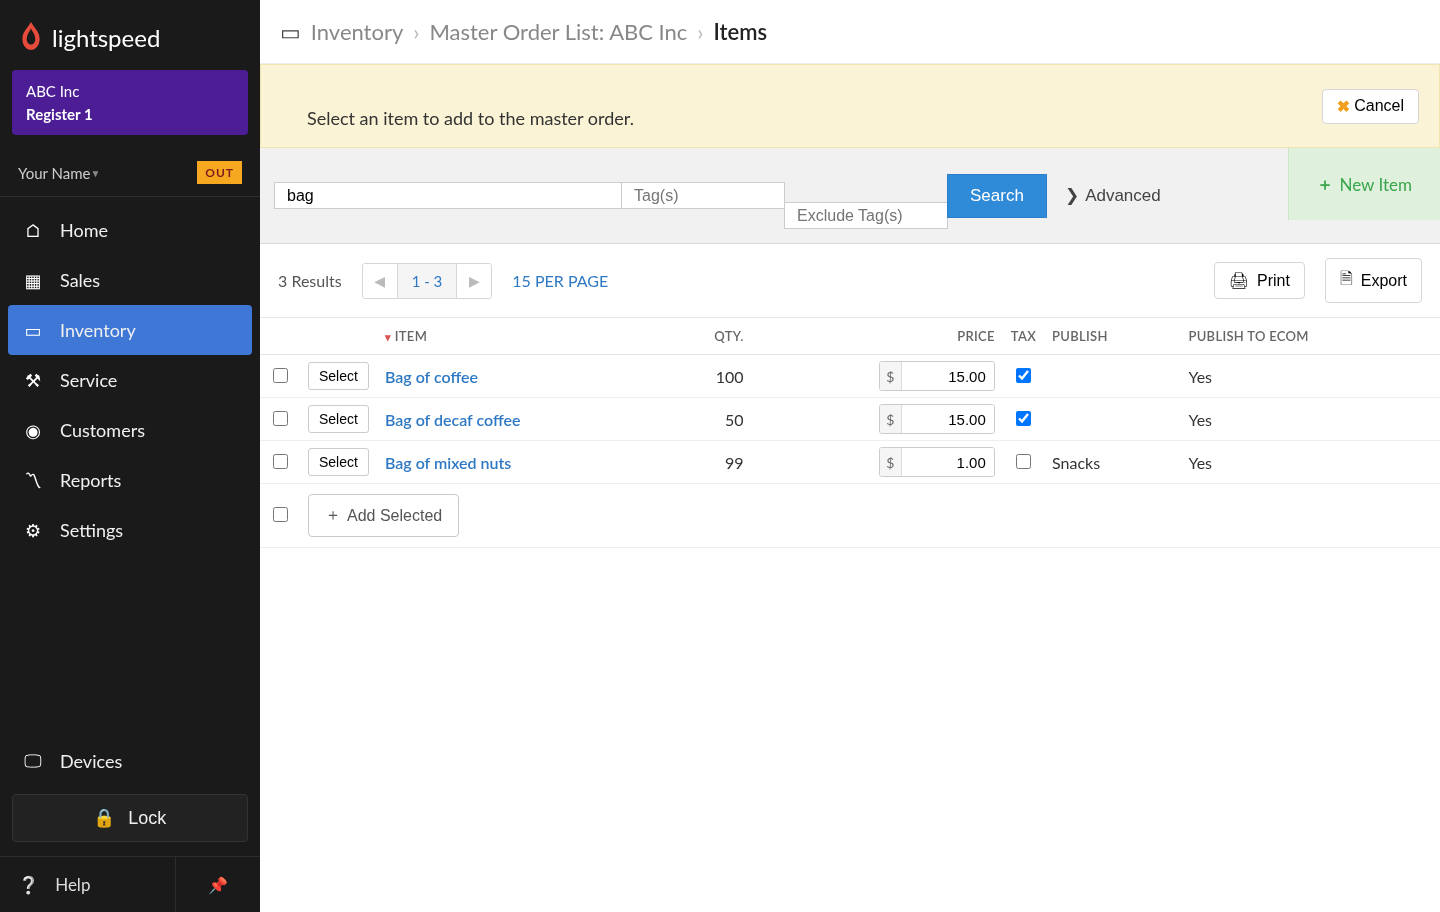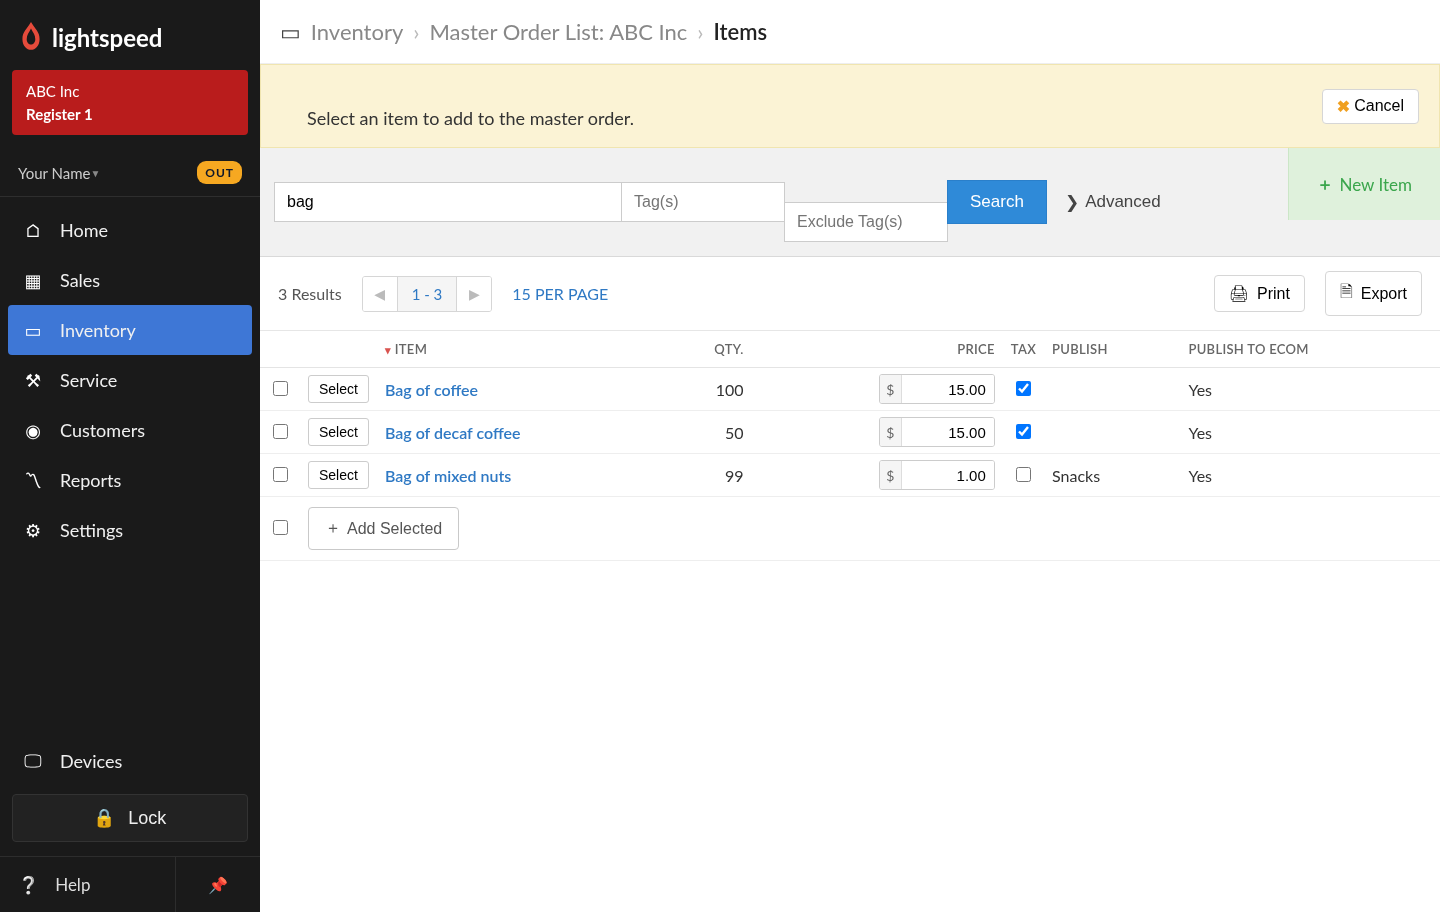--- a/index.html
+++ b/index.html
@@ -1,28 +1,28 @@
 <!DOCTYPE html>
 <html><head>
 <meta charset="utf-8">
 <style>
 * { margin:0; padding:0; box-sizing:border-box; }
 body { font-family:"Lato","Helvetica Neue",Arial,sans-serif; font-size:15px; color:#333; background:#fff; width:1440px; height:912px; overflow:hidden; }
 a { text-decoration:none; }
 
 
 .sidebar { position:fixed; left:0; top:0; width:260px; height:912px; background:#1a1a1a; color:#fff; display:flex; flex-direction:column; }
-.logo-row { display:flex; align-items:center; gap:8px; padding:22px 18px 18px 18px; font-size:24px; font-weight:700; }
+.logo-row { display:flex; align-items:center; gap:8px; padding:22px 18px 18px 18px; font-size:24px; font-weight:400; }
 .logo-flame svg { display:block; }
 .selectors { padding:0 12px; }
 .series-sel { background:#2b2b2b; border-radius:4px; padding:12px 14px; font-size:17px; display:flex; justify-content:space-between; align-items:center; cursor:pointer; margin-bottom:8px; }
-.acct-box { background:#b91c1c; border-radius:4px; padding:10px 14px; font-size:15px; line-height:1.5; margin-bottom:8px; }
+.acct-box { background:#4c1d95; border-radius:4px; padding:10px 14px; font-size:15px; line-height:1.5; margin-bottom:8px; }
 .user-row { display:flex; justify-content:space-between; align-items:center; padding:12px 18px; font-size:15px; border-bottom:1px solid #2e2e2e; margin-top:6px;}
 .user-row .name { display:flex; align-items:center; color:#ccc; }
-.out-badge { background:#f6a821; color:#0f172a; font-weight:700; font-size:12px; padding:4px 8px; border-radius:9px; letter-spacing:1px; }
+.out-badge { background:#f6a821; color:#7f1d1d; font-weight:700; font-size:12px; padding:4px 8px; border-radius:0; letter-spacing:1px; }
 
 .nav { list-style:none; padding:8px; display:flex; flex-direction:column; gap:0; }
 .nav li { display:flex; align-items:center; gap:16px; padding:14px 14px; font-size:18px; color:#f0f0f0; border-radius:4px; cursor:pointer; }
 .nav li.active { background:#3e77d6; }
 .nav li .icon { width:22px; text-align:center; font-size:18px; color:#fff; }
 .nav-spacer { flex:1; }
 
 .lock-row { padding:0 12px 14px 12px; }
 .lock-btn { width:100%; background:#222; border:1px solid #333; color:#eee; font-size:18px; padding:12px; border-radius:4px; display:flex; align-items:center; justify-content:center; gap:12px; cursor:pointer; }
 
@@ -36,21 +36,21 @@
 .breadcrumb-bar .sep { color:#bbb; }
 .breadcrumb-bar .current { color:#222; font-weight:600; }
 .bc-icon { color:#444; }
 
 .notice { background:#fbf3d5; border:1px solid #f0e5b0; display:flex; align-items:center; padding:18px 20px; font-size:18px; color:#333; position:relative; }
 .notice .msg { flex:1; padding-left:26px;margin-top:24px; }
 .cancel-btn { background:#fff; border:1px solid #d6d6d6; border-radius:4px; padding:7px 14px; font-size:16px; cursor:pointer; display:flex; align-items:center; gap:4px; }
 .cancel-btn .x { color:#f0a020; font-weight:700; }
 
 .search-bar { background:#f1f1f1; border-bottom:1px solid #d9d9d9; padding:14px 14px; display:flex; align-items:center; gap:0; }
-.search-bar input[type=text] { height:40px; font-size:16px; padding:0 12px; border:1px solid #ccc; background:#fff; }
+.search-bar input[type=text] { height:27px; font-size:16px; padding:0 12px; border:1px solid #ccc; background:#fff; }
 .search-bar .search-input { width:348px; border:2px solid #4a90e2; outline:none; }
 .search-bar .tags-input { width:164px; margin-left:-1px; }
 .search-bar .excl-input  { width:164px; margin-left:-1px;margin-top:40px; }
 .search-btn { background:#2f8ad8; color:#fff; border:1px solid #2a7fca; height:44px; padding:0 22px; font-size:17px; margin-left:-1px; cursor:pointer; }
 .adv-btn { background:transparent; border:none; height:44px; padding:0 18px; font-size:17px; color:#444; cursor:pointer; display:flex; align-items:center; gap:6px; }
 .new-item-cell { margin-left:auto; align-self:stretch; display:flex; align-items:center; padding:0 28px; background:#dff1dc; border-left:1px solid #cbe6c7; color:#3aa64c; font-size:17px; cursor:pointer; gap:6px; margin:-14px -14px -14px auto; height:72px;}
 .new-item-cell .plus { font-weight:700; }
 
 .results-bar { display:flex; align-items:center; gap:20px; padding:14px 18px; font-size:16px; color:#555; border-bottom:1px solid #e6e6e6; }
 .pager { display:flex; align-items:center; border:1px solid #d6d6d6; border-radius:3px; overflow:hidden; }

